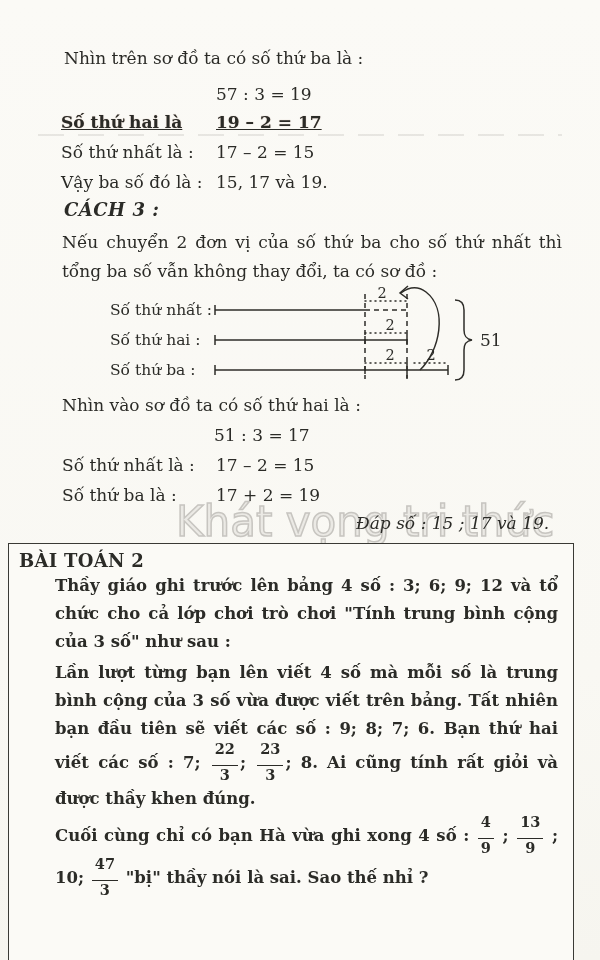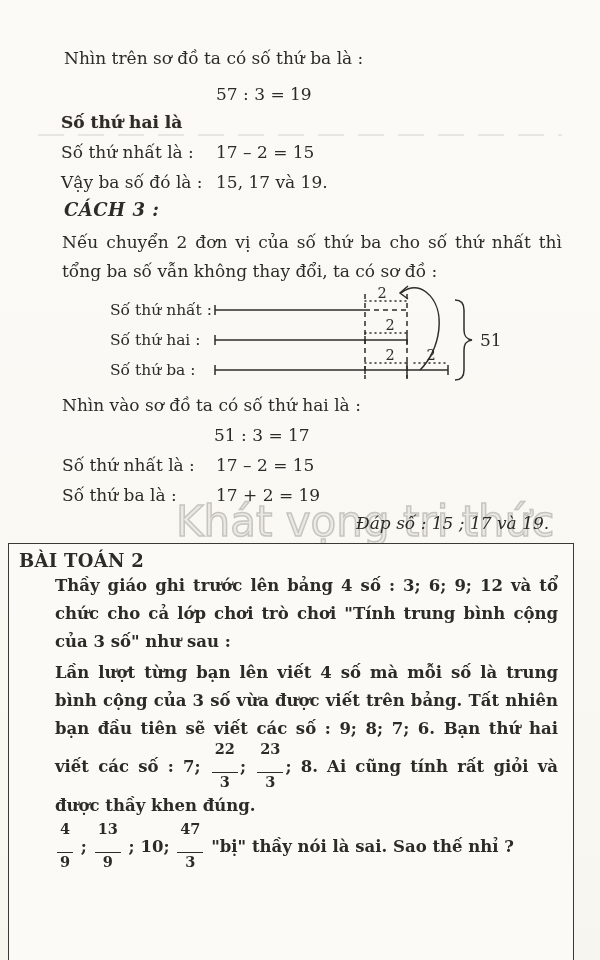--- a/index.html
+++ b/index.html
@@ -8,21 +8,21 @@
     background:linear-gradient(180deg,#fbfaf6 0%,#f9f8f3 70%,#f6f5ef 100%);
     font-family:"DejaVu Serif","Liberation Serif",serif;
     color:#2b2b27;
     position:relative;overflow:hidden;
   }
   .page{position:absolute;inset:0;}
   .t{position:absolute;font-size:17px;line-height:22px;white-space:nowrap;z-index:2;}
   .para{white-space:normal;text-align:justify;line-height:29px;}
   .cach3-h{font-weight:bold;font-style:italic;font-size:18px;letter-spacing:.5px;}
   .ans{font-style:italic;}
-  .smudge{font-weight:600;text-shadow:0 0 1px rgba(122,74,51,.45);}
+  .smudge{font-weight:600;text-shadow:0 0 1px rgba(122,74,51,.45);text-decoration:underline;}
   
   .wm{
     position:absolute;z-index:1;
     font-family:"DejaVu Sans","Liberation Sans",sans-serif;
     color:rgba(201,199,194,.30);
     -webkit-text-stroke:2px #c7c5c0;
     white-space:nowrap;
   }
   .wm1{left:56px;top:404px;font-size:96px;letter-spacing:1px;}
   .wm2{left:176px;top:497px;font-size:42px;-webkit-text-stroke:1.5px #c7c5c0;}
@@ -39,21 +39,21 @@
   .pbox-h{position:absolute;left:10px;top:6px;font-size:18px;font-weight:bold;letter-spacing:.3px;}
   .pbox-body{position:absolute;left:46px;right:15px;top:28px;}
   .pbox-body p{
     margin:0 0 3px 0;font-weight:bold;font-size:16.5px;line-height:28px;
     text-align:justify;
   }
   .frac{
     display:inline-block;vertical-align:middle;text-align:center;
     font-size:14.5px;line-height:1.1;font-weight:bold;margin:0 2px;position:relative;top:-2px;
   }
-  .frac .num{display:block;border-bottom:1.8px solid #2b2b27;padding:0 3px 15px;}
+  .frac .num{display:block;border-bottom:1.8px solid #2b2b27;padding:0 3px 8px;}
   .frac .den{display:block;padding-top:1px;}
   .pagenum{position:absolute;left:16px;top:899px;font-size:19px;z-index:2;}
   
   .streak{position:absolute;left:38px;top:134px;width:524px;height:2px;
     background:repeating-linear-gradient(90deg,rgba(90,85,78,.12) 0 26px,rgba(90,85,78,0) 26px 40px);z-index:0;}
   .mark-check{position:absolute;left:348px;top:925px;width:26px;height:9px;z-index:1;opacity:.55;}
   .mark-paren{position:absolute;left:163px;top:893px;font-size:13px;color:#4a463f;opacity:.6;z-index:1;}
   .mark-dot{position:absolute;left:186px;top:944px;width:4px;height:3px;border-radius:50%;background:#6b675f;opacity:.5;z-index:1;}
 </style>
 </head>
@@ -62,20 +62,21 @@
 <div class="page">
 
   <div class="streak"></div>
 
   <div class="wm wm2">Khát vọng tri thức</div>
 
   <div class="t" style="left:64px;top:47px">Nhìn trên sơ đồ ta có số thứ ba là :</div>
   <div class="t" style="left:216px;top:83px">57 : 3 = 19</div>
 
   <div class="t smudge" style="left:61px;top:111px">Số thứ hai là</div>
+  <div class="t smudge" style="left:216px;top:111px">19 – 2 = 17</div>
 
   <div class="t" style="left:61px;top:141px">Số thứ nhất là :</div>
   <div class="t" style="left:216px;top:141px">17 – 2 = 15</div>
 
   <div class="t" style="left:61px;top:171px">Vậy ba số đó là :</div>
   <div class="t" style="left:216px;top:171px">15, 17 và 19.</div>
 
   <div class="t cach3-h" style="left:64px;top:199px">CÁCH 3 :</div>
   <div class="t para" style="left:62px;top:228px;width:500px">Nếu chuyển 2 đơn vị của số thứ ba cho số thứ nhất thì tổng ba số vẫn không thay đổi, ta có sơ đồ :</div>
 
@@ -129,21 +130,21 @@
   <div class="t" style="left:62px;top:484px">Số thứ ba là :</div>
   <div class="t" style="left:216px;top:484px">17 + 2 = 19</div>
 
   <div class="t ans" style="left:356px;top:512px">Đáp số : 15 ; 17 và 19.</div>
 
   <div class="pbox">
     <div class="pbox-h">BÀI TOÁN 2</div>
     <div class="pbox-body">
       <p>Thầy giáo ghi trước lên bảng 4 số : 3; 6; 9; 12 và tổ chức cho cả lớp chơi trò chơi "Tính trung bình cộng của 3 số" như sau :</p>
       <p><span>Lần lượt từng bạn lên viết 4 số mà mỗi số là trung bình cộng của 3 số vừa được viết trên bảng. Tất nhiên bạn đầu tiên sẽ viết các số : 9; 8; 7; 6. Bạn thứ hai viết các số : 7; </span><span class="frac"><span class="num">22</span><span class="den">3</span></span><span>; </span><span class="frac"><span class="num">23</span><span class="den">3</span></span><span>; 8. Ai cũng tính rất giỏi và được thầy khen đúng.</span></p>
-      <p><span class="frac"><span class="num">4</span><span class="den">9</span></span><span> ; </span><span class="frac"><span class="num">13</span><span class="den">9</span></span><span> ; 10; </span><span class="frac"><span class="num">47</span><span class="den">3</span></span><span> "bị" thầy nói là sai. Sao thế nhỉ ?</span></p>
+      <p><span>Cuối cùng chỉ có bạn Hà vừa ghi xong 4 số : </span><span class="frac"><span class="num">4</span><span class="den">9</span></span><span> ; </span><span class="frac"><span class="num">13</span><span class="den">9</span></span><span> ; 10; </span><span class="frac"><span class="num">47</span><span class="den">3</span></span><span> "bị" thầy nói là sai. Sao thế nhỉ ?</span></p>
     </div>
   </div>
 
   <div class="pagenum">6</div>
   <svg class="mark-check" width="26" height="9" viewBox="0 0 26 9">
     <path d="M1,8 Q8,9 14,5 L24,1" stroke="#4a463f" stroke-width="1.6" fill="none"></path>
   </svg>
   <div class="mark-paren">(</div>
   <div class="mark-dot"></div>
 

